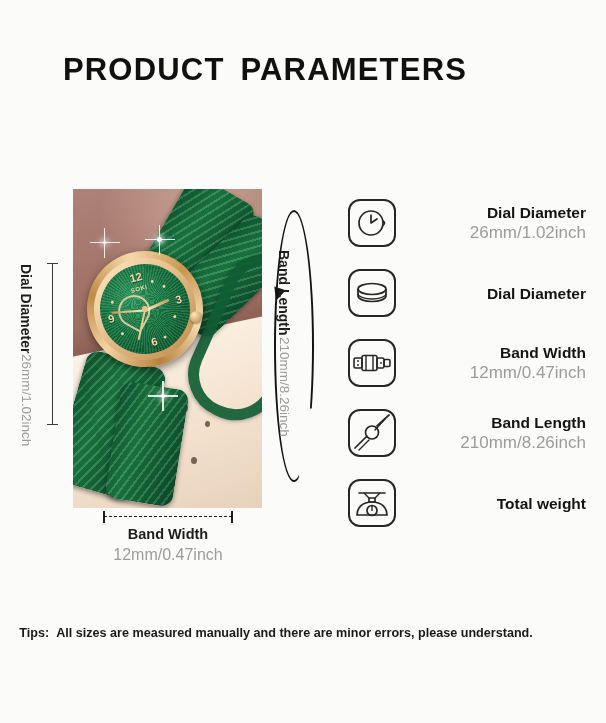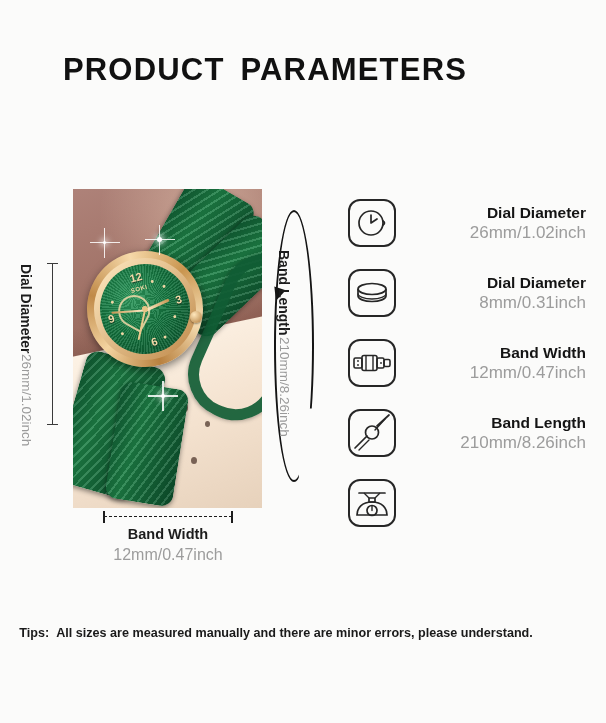--- a/index.html
+++ b/index.html
@@ -509,21 +509,20 @@
   <div class="spec-row">
     <div class="spec-icon">
       <svg width="44" height="44" viewBox="0 0 44 44" fill="none" stroke="#262626" stroke-width="1.7">
         <ellipse cx="22" cy="18" rx="14" ry="5.5"></ellipse>
         <path d="M8 18 v7 a14 5.5 0 0 0 28 0 v-7"></path>
         <path d="M8 22.5 a14 5.5 0 0 0 28 0" stroke-width="1.3"></path>
       </svg>
     </div>
     <div class="spec-text">
       <div class="spec-label">Dial Diameter</div>
-      <div class="spec-value">8mm/0.31inch</div>
     </div>
   </div>
 
   <div class="spec-row">
     <div class="spec-icon">
       <svg width="44" height="44" viewBox="0 0 44 44" fill="none" stroke="#262626" stroke-width="1.6">
         <rect x="4" y="17" width="8" height="10" rx="1.5"></rect>
         <rect x="12" y="14.5" width="15" height="15" rx="2"></rect>
         <rect x="27" y="17" width="7" height="10" rx="1.5"></rect>
         <rect x="34" y="18.5" width="6" height="7" rx="1.5"></rect>
@@ -558,20 +557,21 @@
       <svg width="44" height="44" viewBox="0 0 44 44" fill="none" stroke="#262626" stroke-width="1.7">
         <path d="M9 12 H35" stroke-linecap="round"></path>
         <path d="M14 12 L19 17 M30 12 L25 17" stroke-width="1.4"></path>
         <path d="M19 17 h6 v4 h-6 z"></path>
         <path d="M22 21 C12 21 7 27 7 34 h30 c0-7-5-13-15-13 z"></path>
         <circle cx="22" cy="29.5" r="5"></circle>
         <path d="M22 25.5 v4" stroke-linecap="round" stroke-width="1.4"></path>
       </svg>
     </div>
     <div class="spec-text">
+      <div class="spec-label">Total weight</div>
     </div>
   </div>
 
 </div>
 
 <div class="tips">
   <span class="tips-label">Tips:</span>
   <span>All sizes are measured manually and there are minor errors, please understand.</span>
 </div>
 

